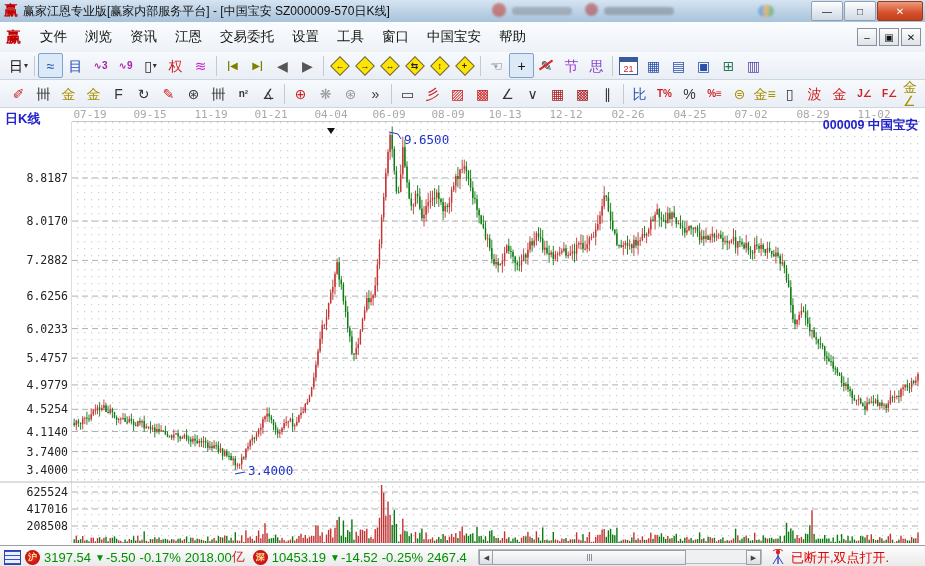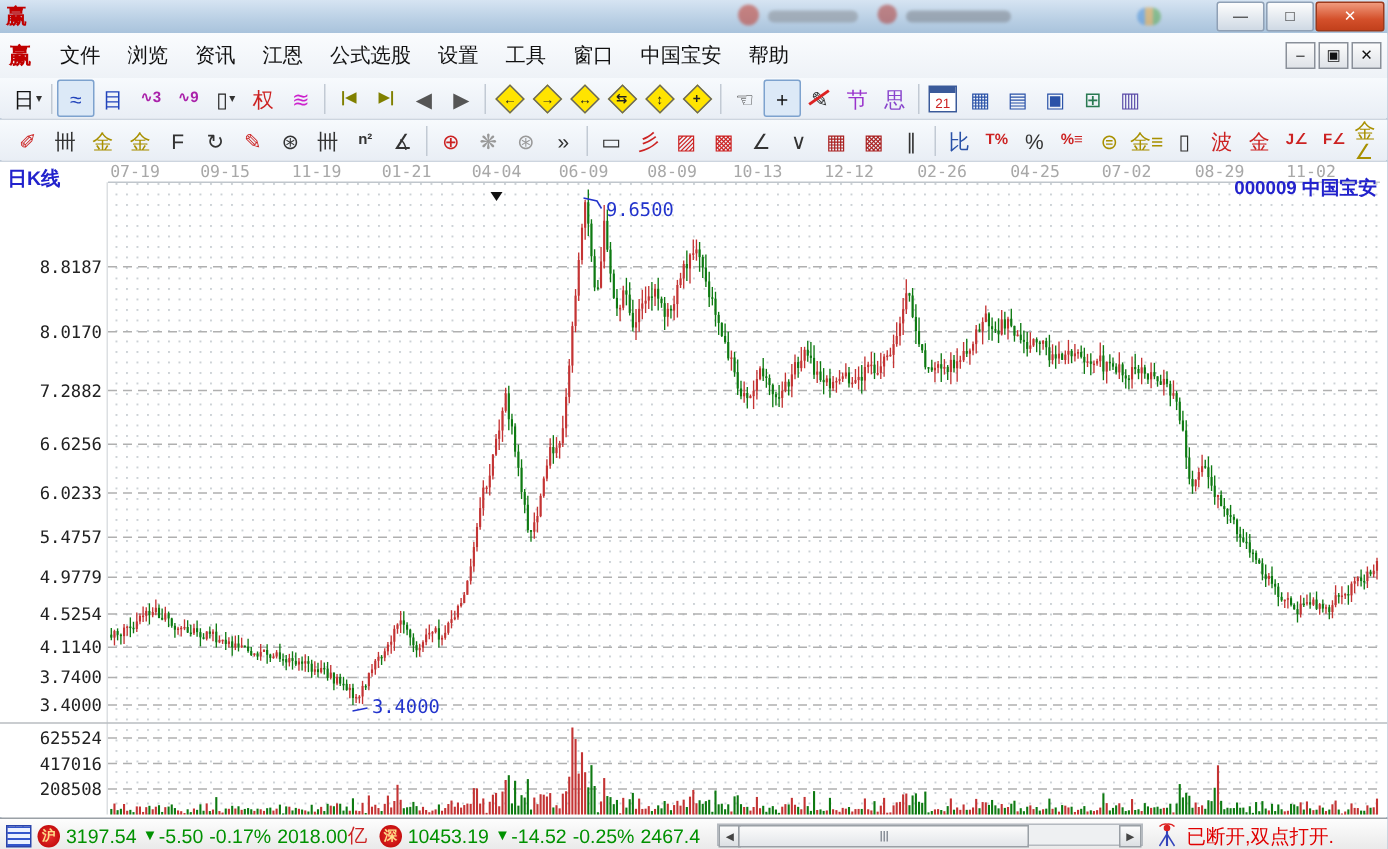--- a/index.html
+++ b/index.html
@@ -68,40 +68,41 @@
      border:1px solid #9aa0a6;display:flex;align-items:center;justify-content:center;gap:1px;}
   .sb-thumb i{display:block;width:1px;height:7px;background:#8a9099;}
   .antenna{position:absolute;left:770px;top:2px;}
   .conn-text{position:absolute;left:791px;top:3px;color:#e00000;font-size:13px;}
 </style>
 </head>
 <body>
 
 <div class="titlebar">
   <span class="title-logo">赢</span>
+  <span class="title-text">赢家江恩专业版[赢家内部服务平台] - [中国宝安  SZ000009-570日K线]</span>
   <span class="overlay-blob" style="left:492px;width:14px;height:14px;background:#c0392b;"></span>
   <span class="overlay-blob" style="left:512px;width:60px;height:8px;top:7px;background:#8a8f96;"></span>
   <span class="overlay-blob" style="left:585px;width:13px;height:13px;background:#b03a34;"></span>
   <span class="overlay-blob" style="left:604px;width:70px;height:8px;top:7px;background:#7d838c;"></span>
   <span class="overlay-blob" style="left:758px;width:16px;height:12px;top:5px;background:linear-gradient(90deg,#4a90d9 33%,#e2a33d 33% 66%,#57a64a 66%);"></span>
   <div class="win-controls">
     <div class="win-btn">—</div>
     <div class="win-btn">□</div>
     <div class="win-btn close">✕</div>
   </div>
 </div>
 
 <div class="menubar">
   <span class="menu-logo">赢</span>
   <div id="menu-items" style="display:flex;">
       <div class="menu-item">文件</div>
       <div class="menu-item">浏览</div>
       <div class="menu-item">资讯</div>
       <div class="menu-item">江恩</div>
-      <div class="menu-item">公式选股</div>
+      <div class="menu-item">交易委托</div>
       <div class="menu-item">设置</div>
       <div class="menu-item">工具</div>
       <div class="menu-item">窗口</div>
       <div class="menu-item">中国宝安</div>
       <div class="menu-item">帮助</div>
     </div>
   <div class="mdi-controls">
     <div class="mdi-btn">–</div>
     <div class="mdi-btn">▣</div>
     <div class="mdi-btn">✕</div>

